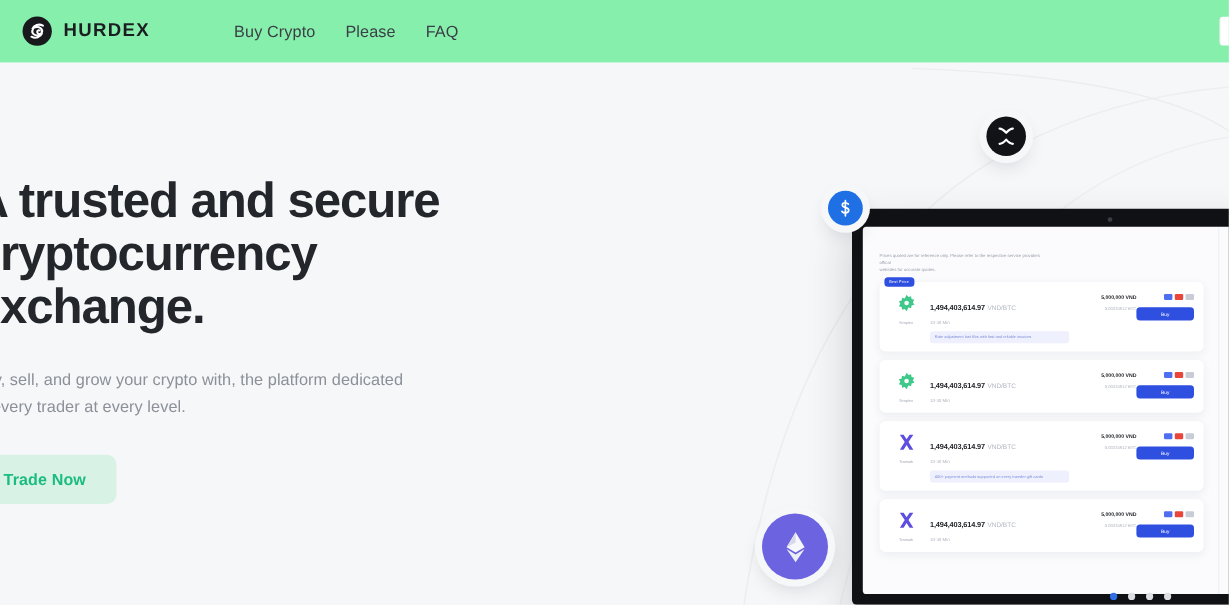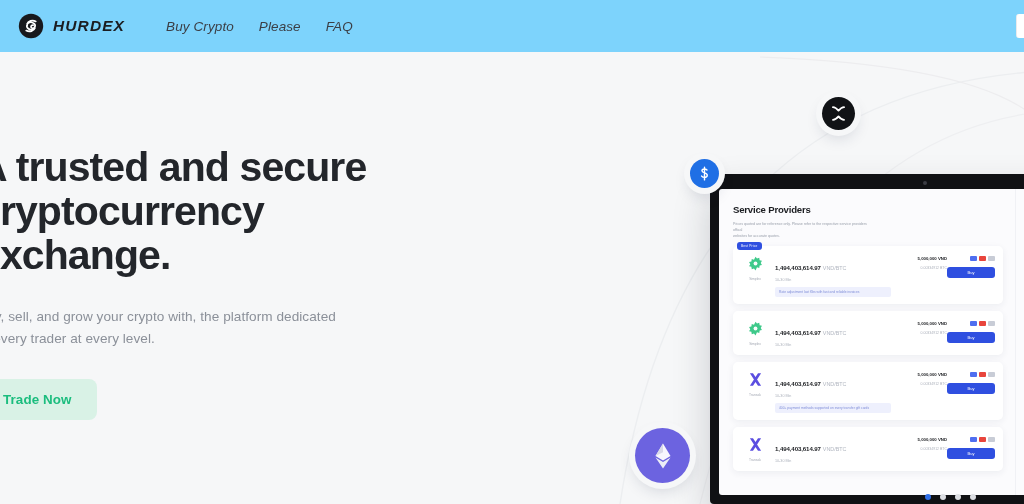--- a/index.html
+++ b/index.html
@@ -7,31 +7,30 @@
   body {
     font-family:"Liberation Sans", sans-serif;
     background:#f6f7f8;
     color:#23262b;
     -webkit-font-smoothing:antialiased;
   }
 
   
   .header {
     position:absolute; top:0; left:0; width:1024px; height:52px;
-    background:#7dd3fc; display:flex; align-items:center;
+    background:#86efac; display:flex; align-items:center;
     z-index:60;
-    font-style:italic;
   }
   .brand { display:flex; align-items:center; margin-left:18px; }
   .brand-mark { width:26px; height:26px; position:relative; }
   .brand-name {
     margin-left:9px; font-size:15.5px; font-weight:700;
     letter-spacing:1.1px; color:#1b1d21;
   }
-  .nav { display:flex; align-items:center; margin-left:41px; gap:25px; }
+  .nav { display:flex; align-items:center; margin-left:70px; gap:25px; }
   .nav-link {
     font-size:13.5px; color:#3b3f46; cursor:pointer;
     letter-spacing:.1px; white-space:nowrap;
   }
   .header-right {
     position:absolute; right:0; top:14px; width:8px; height:24px;
     background:#ffffff; border-left:1px solid #e9eaec; border-radius:3px 0 0 3px;
   }
 
   
@@ -170,21 +169,20 @@
     <button class="cta">Trade Now</button>
   </div>
 
   <div class="laptop">
     <div class="laptop-lid">
       <span class="camera"></span>
 
       <div class="screen">
 
         <div class="pane-main">
-          <div class="pane-title">Service Providers</div>
           <div class="pane-desc">Prices quoted are for reference only. Please refer to the respective service providers
 offical
 websites for accurate quotes.</div>
 
           <div class="provider-row">
             <span class="row-badge">Best Price</span>
             <div class="prov-logo">
               <svg width="15" height="15" viewBox="0 0 24 24">
                 <path d="M12 1l2.4 3 3.6-1.1.6 3.8 3.7 1-1.9 3.3 1.9 3.3-3.7 1-.6 3.8-3.6-1.1L12 23l-2.4-3-3.6 1.1-.6-3.8-3.7-1L3.6 13 1.7 9.7l3.7-1L6 4.9l3.6 1.1z" fill="#3ec98a"></path>
                 <circle cx="12" cy="12" r="3.1" fill="#fbfbfd"></circle>

